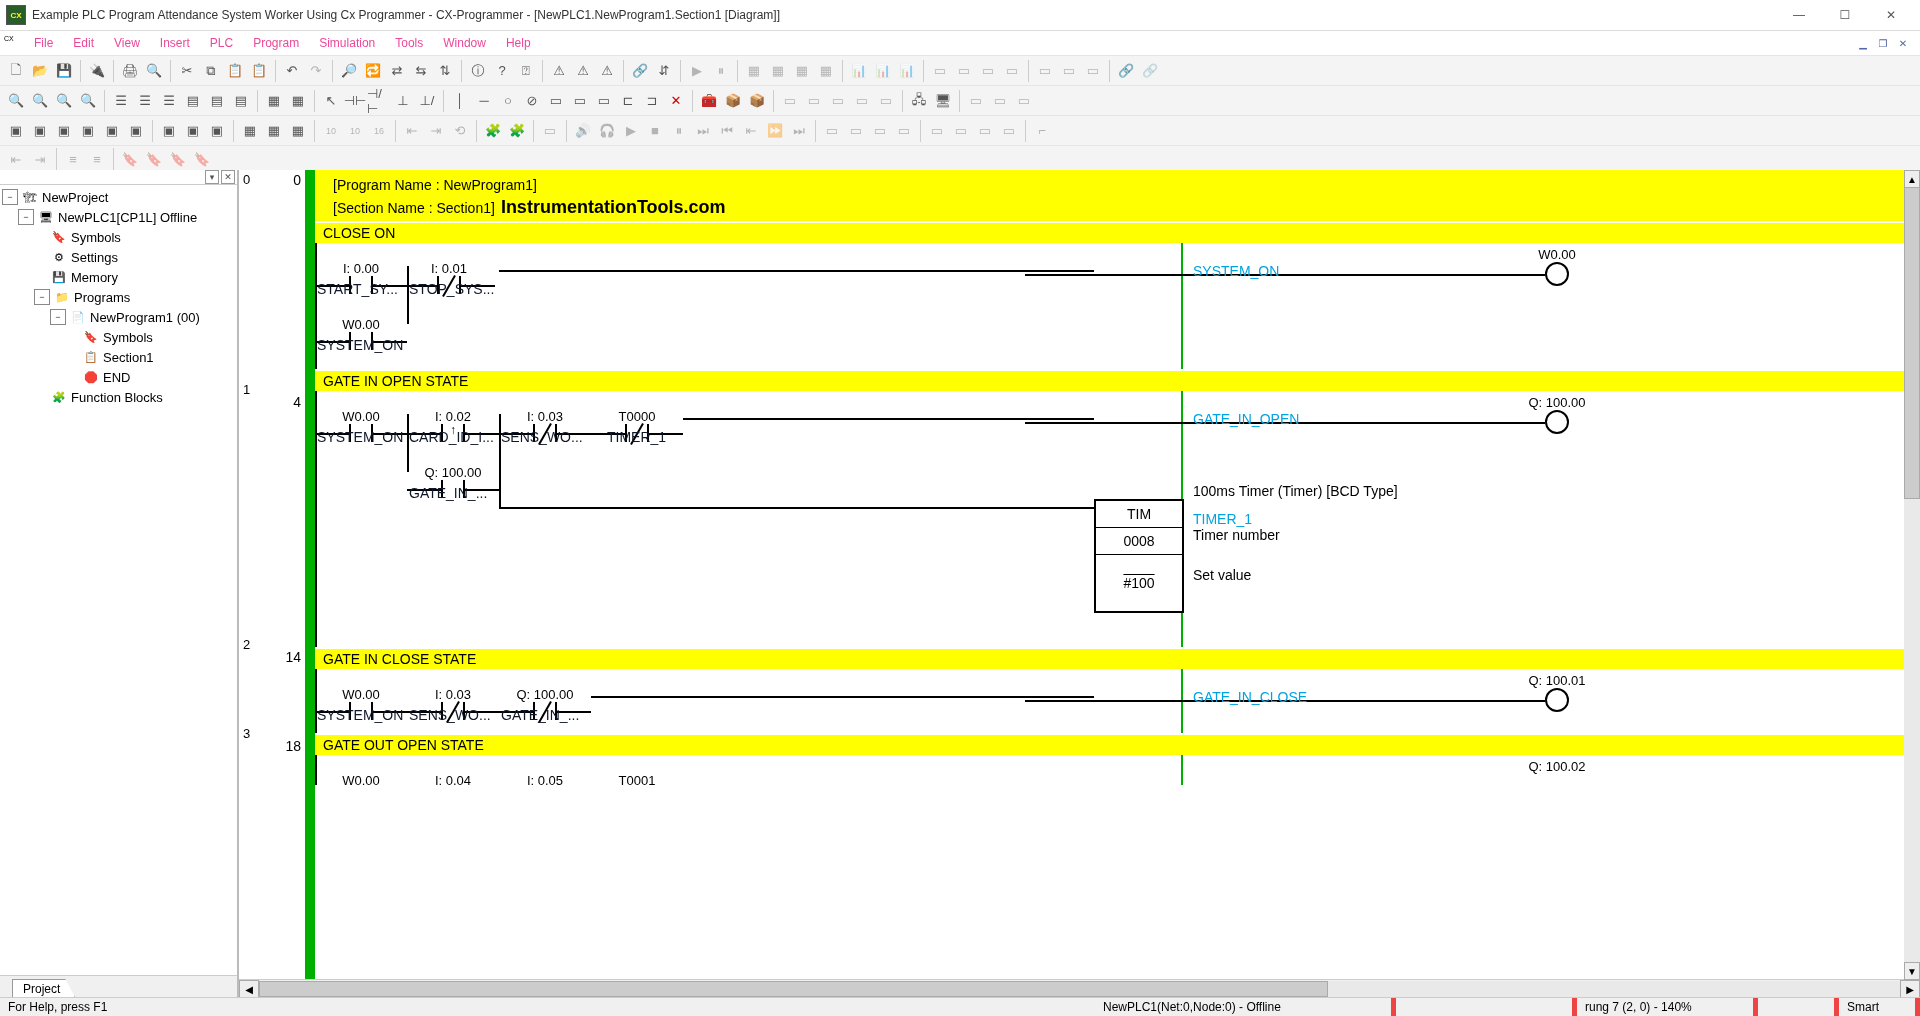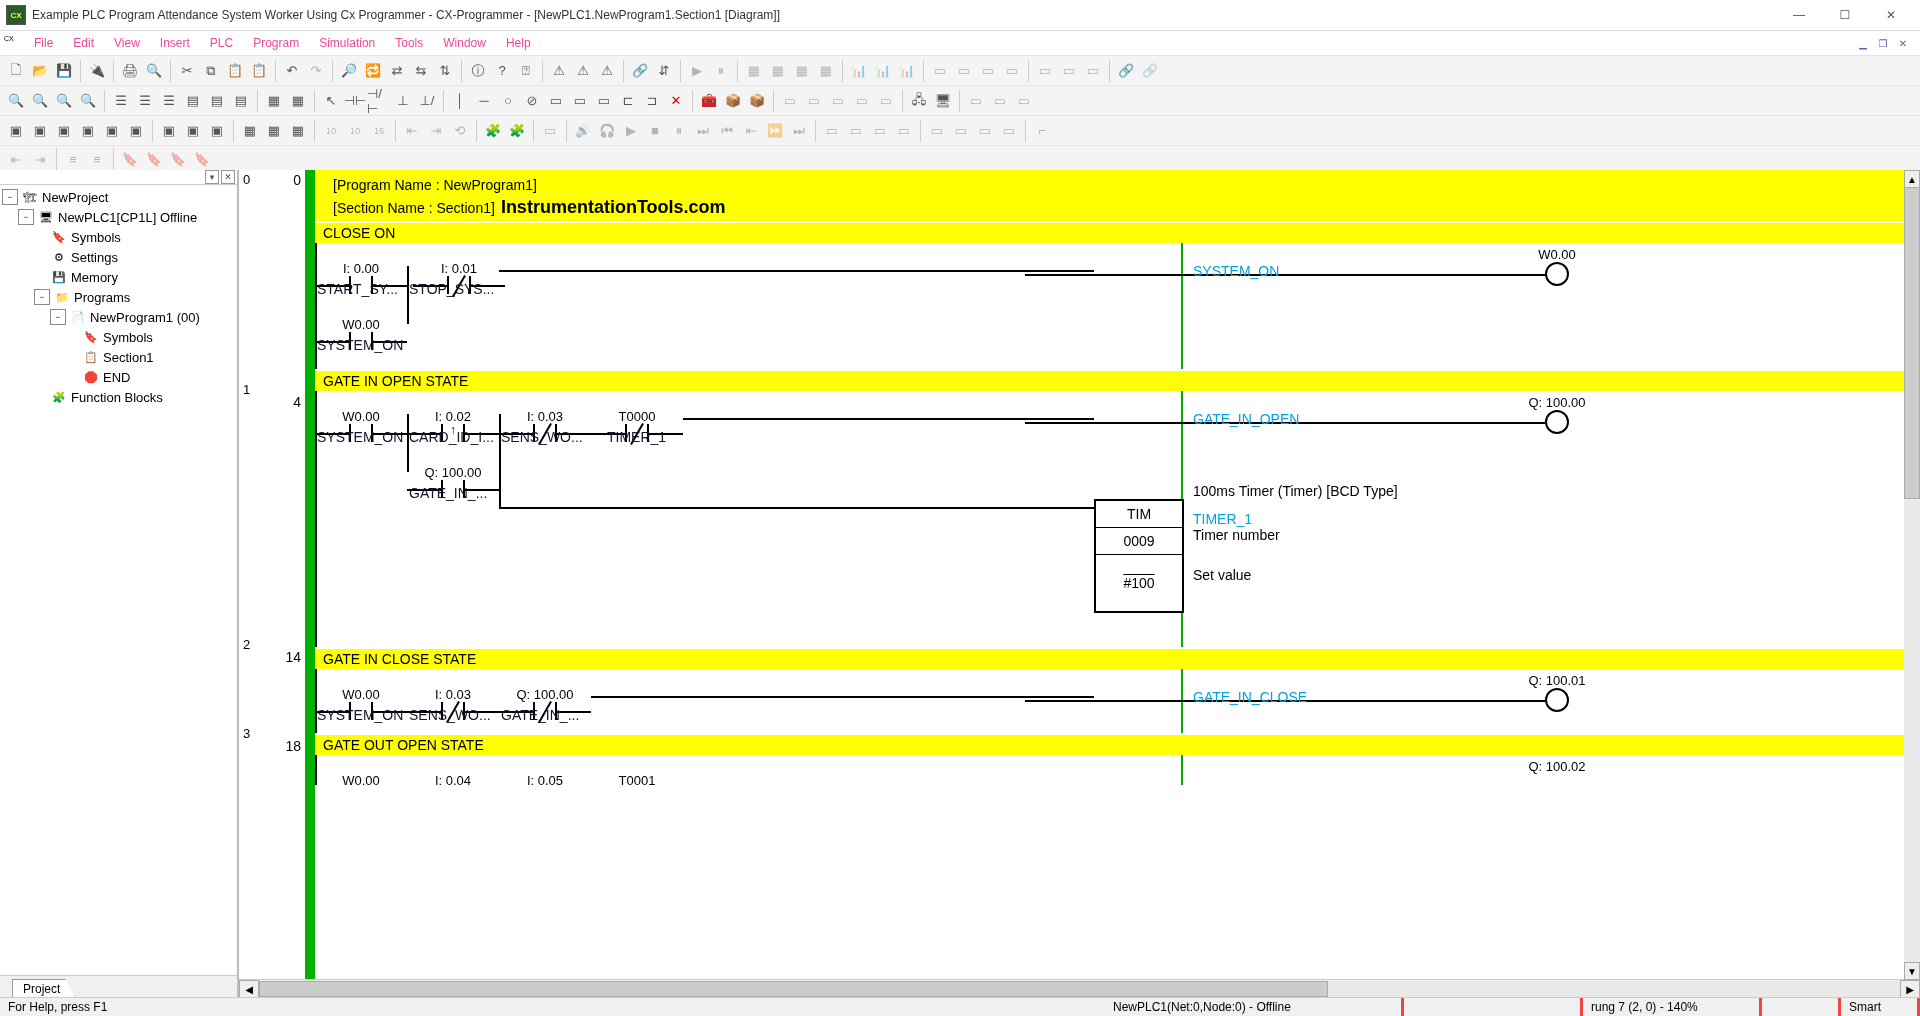--- a/index.html
+++ b/index.html
@@ -65,21 +65,21 @@
 .fbox .frow:last-child{border-bottom:none}
 .hscroll{height:18px;background:#f0f0f0;border-top:1px solid #ccc;display:flex;align-items:center}
 .hscroll .arr{width:18px;height:16px;border:1px solid #aaa;background:#eee;display:flex;align-items:center;justify-content:center;font-size:10px}
 .hscroll .track{flex:1;height:16px;background:#e9e9e9;position:relative}
 .hscroll .thumb{position:absolute;left:0;top:0;bottom:0;width:65%;background:#ccc;border:1px solid #aaa}
 .vscroll{position:absolute;right:0;top:0;bottom:18px;width:16px;background:#f0f0f0}
 .vscroll .arr{height:16px;border:1px solid #aaa;background:#eee;display:flex;align-items:center;justify-content:center;font-size:10px}
 .vscroll .vtrack{position:absolute;top:17px;bottom:17px;left:0;right:0;background:#e9e9e9}
 .vscroll .vthumb{position:absolute;top:0;left:0;right:0;height:40%;background:#ccc;border:1px solid #aaa}
 .status-bar{position:absolute;bottom:0;left:0;right:0;height:18px;background:#f0f0f0;border-top:1px solid #ccc;display:flex;align-items:center;font-size:12px}
-.status-bar .cell{padding:0 8px;border-right:3px solid #ef4444;height:100%;display:flex;align-items:center}
+.status-bar .cell{padding:0 8px;border-right:5px solid #ef4444;height:100%;display:flex;align-items:center}
 </style>
 </head>
 <body>
 
 <div class="title-bar">
   <div class="app-icon">CX</div>
   <div class="title">Example PLC Program Attendance System Worker Using Cx Programmer - CX-Programmer - [NewPLC1.NewProgram1.Section1 [Diagram]]</div>
   <div class="win-btn">—</div>
   <div class="win-btn">☐</div>
   <div class="win-btn">✕</div>
@@ -378,21 +378,21 @@
         <div class="rung" style="height:126px">
           <div class="busbar"></div>
           <div class="rail-out"></div>
           <div class="row" style="top:4px;position:absolute;left:0;right:0">
             <div class="contact" style="left:0">
                 <div class="addr">I: 0.00</div>
                 <div class="sym">
                   <div class="bars"></div>
                 </div>
               </div>
-            <div class="contact nc" style="left:98px">
+            <div class="contact nc" style="left:88px">
                 <div class="addr">I: 0.01</div>
                 <div class="sym">
                   <div class="bars"></div>
                 </div>
               </div>
             <div class="wire-h" style="left:184px;top:23px;width:595px"></div>
             <div class="coil" style="right:302px">
                 <div class="addr">W0.00</div>
                 <div class="circ"></div>
               </div>
@@ -464,21 +464,21 @@
                 </div>
               </div>
           </div>
           <div class="clabel" style="left:94px;top:94px">GATE_IN_...</div>
 
           <div class="wire-h" style="left:184px;top:116px;width:595px"></div>
           <div class="wire-v" style="left:184px;top:81px;height:37px"></div>
 
           <div class="fbox" style="left:779px;top:108px;width:86px">
             <div class="frow">TIM</div>
-            <div class="frow">0009</div>
+            <div class="frow">0008</div>
             <div class="frow" style="padding:20px 0"><span style="text-decoration:overline">#100</span></div>
           </div>
           <div class="out-text" style="top:92px">100ms Timer (Timer) [BCD Type]</div>
           <div class="out-label" style="top:120px">TIMER_1</div>
           <div class="out-text" style="top:136px">Timer number</div>
           <div class="out-text" style="top:176px">Set value</div>
         </div>
 
         <div class="sect-hdr">GATE IN CLOSE STATE</div>
         <div class="rung" style="height:64px">

